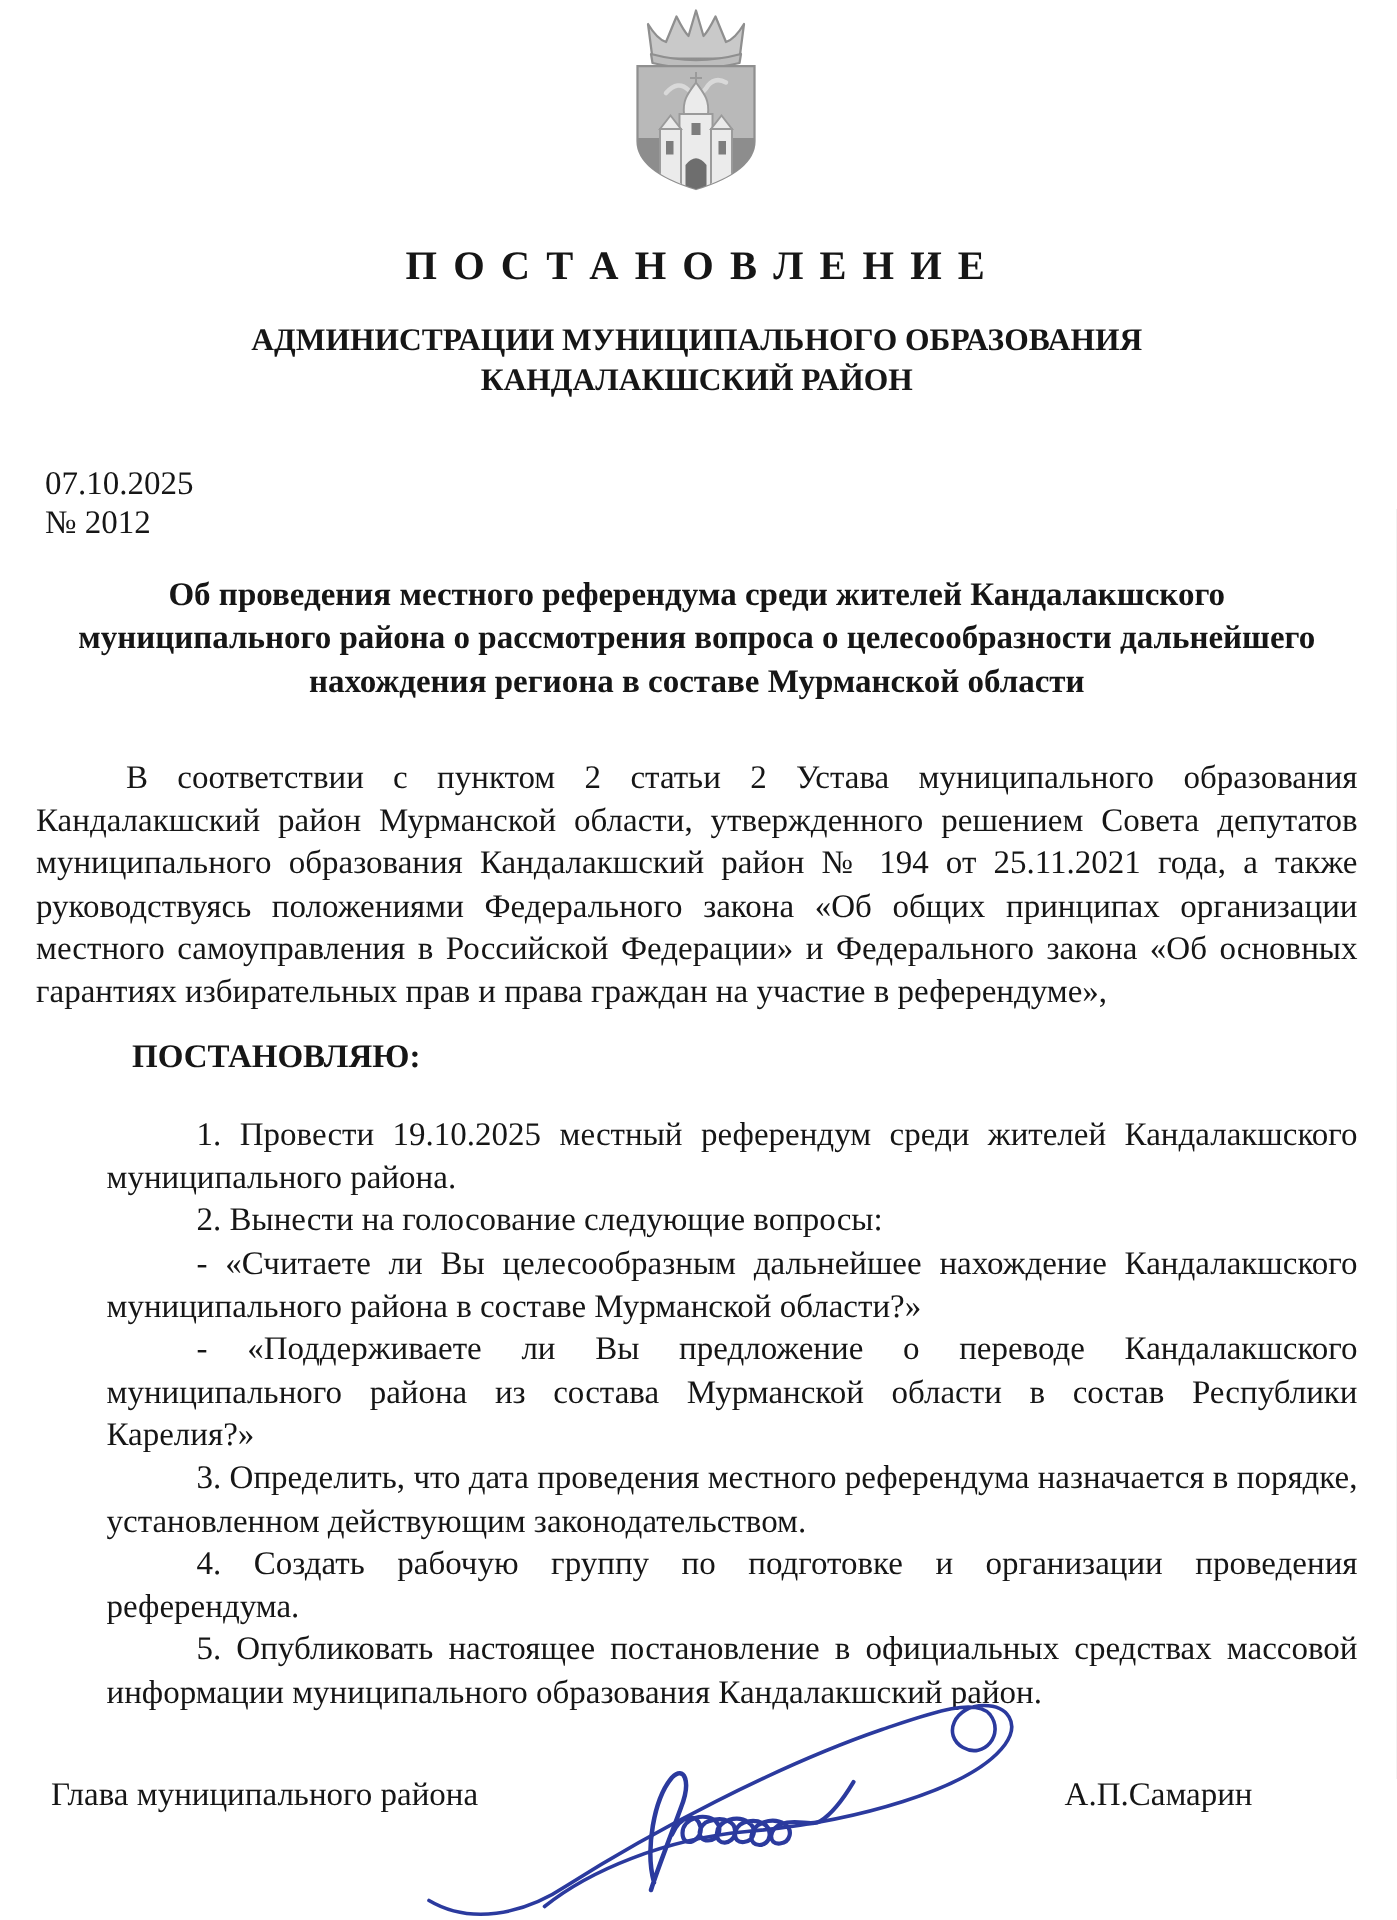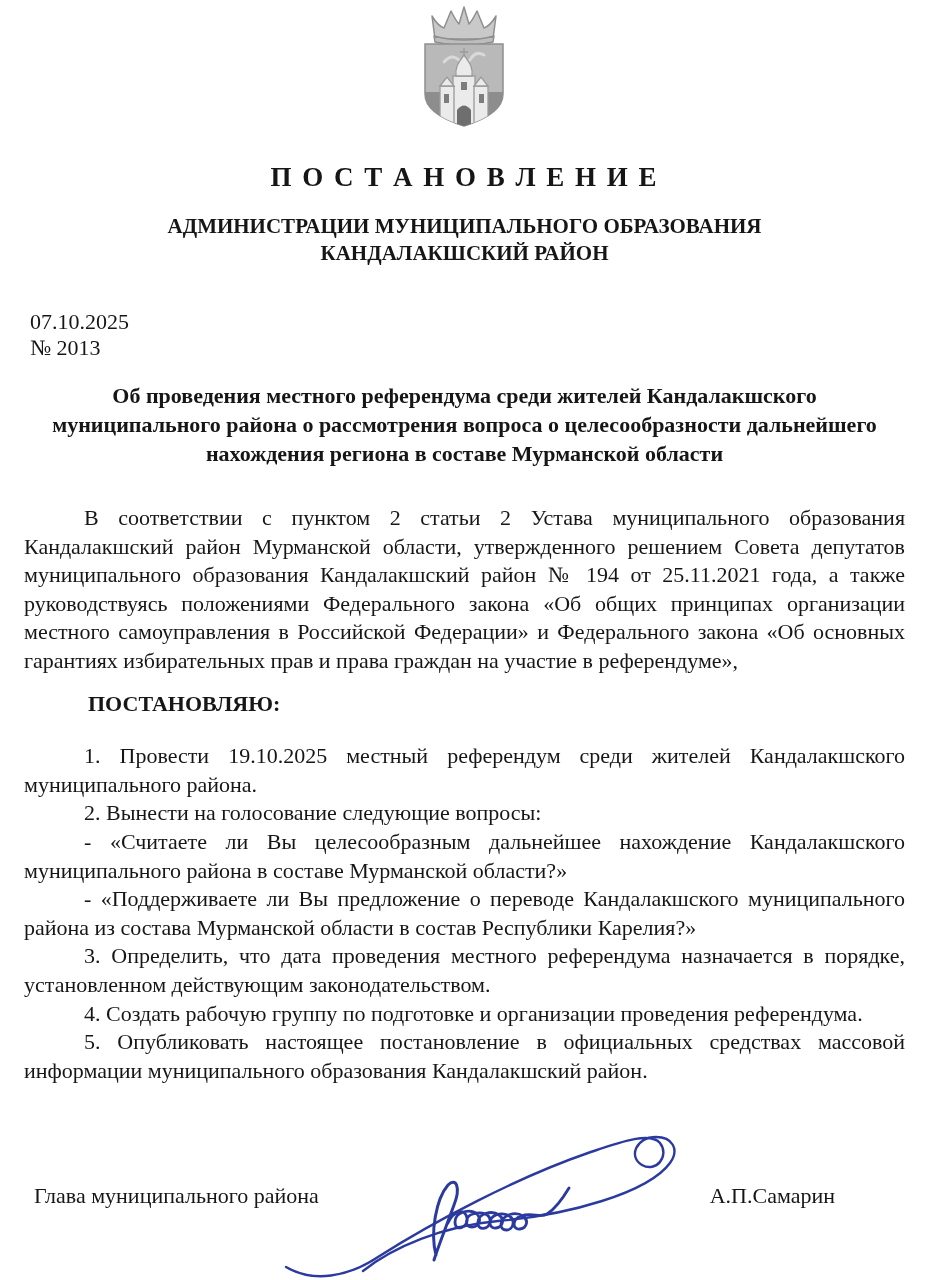--- a/index.html
+++ b/index.html
@@ -73,20 +73,21 @@
     font-weight: bold;
     text-indent: 64px;
     line-height: 28.6px;
   }
   .items { margin-top: 24px; }
   .items p {
     font-size: 22px;
     line-height: 28.6px;
     text-align: justify;
     text-indent: 60px;
+    margin-left: 47px;
   }
   .sig-block {
     position: absolute;
     left: 0;
     top: 1115px;
     width: 931px;
     height: 165px;
   }
   .sig-row {
     position: absolute;
@@ -155,21 +156,21 @@
 
     <div class="doc-type">П О С Т А Н О В Л Е Н И Е</div>
 
     <div class="org">
       <div>АДМИНИСТРАЦИИ МУНИЦИПАЛЬНОГО ОБРАЗОВАНИЯ</div>
       <div>КАНДАЛАКШСКИЙ РАЙОН</div>
     </div>
 
     <div class="date-row">
       <span>07.10.2025</span>
-      <span>№ 2013</span>
+      <span>№ 2012</span>
     </div>
 
 
     <div class="subject">Об проведения местного референдума среди жителей Кандалакшского муниципального района о рассмотрения вопроса о целесообразности дальнейшего нахождения региона в составе Мурманской области</div>
 
     <p class="preamble">В соответствии с пунктом 2 статьи 2 Устава муниципального образования Кандалакшский район Мурманской области, утвержденного решением Совета депутатов муниципального образования Кандалакшский район № 194 от 25.11.2021 года, а также руководствуясь положениями Федерального закона «Об общих принципах организации местного самоуправления в Российской Федерации» и Федерального закона «Об основных гарантиях избирательных прав и права граждан на участие в референдуме»,</p>
 
     <div class="resolve-heading">ПОСТАНОВЛЯЮ:</div>
 
     <div class="items">

